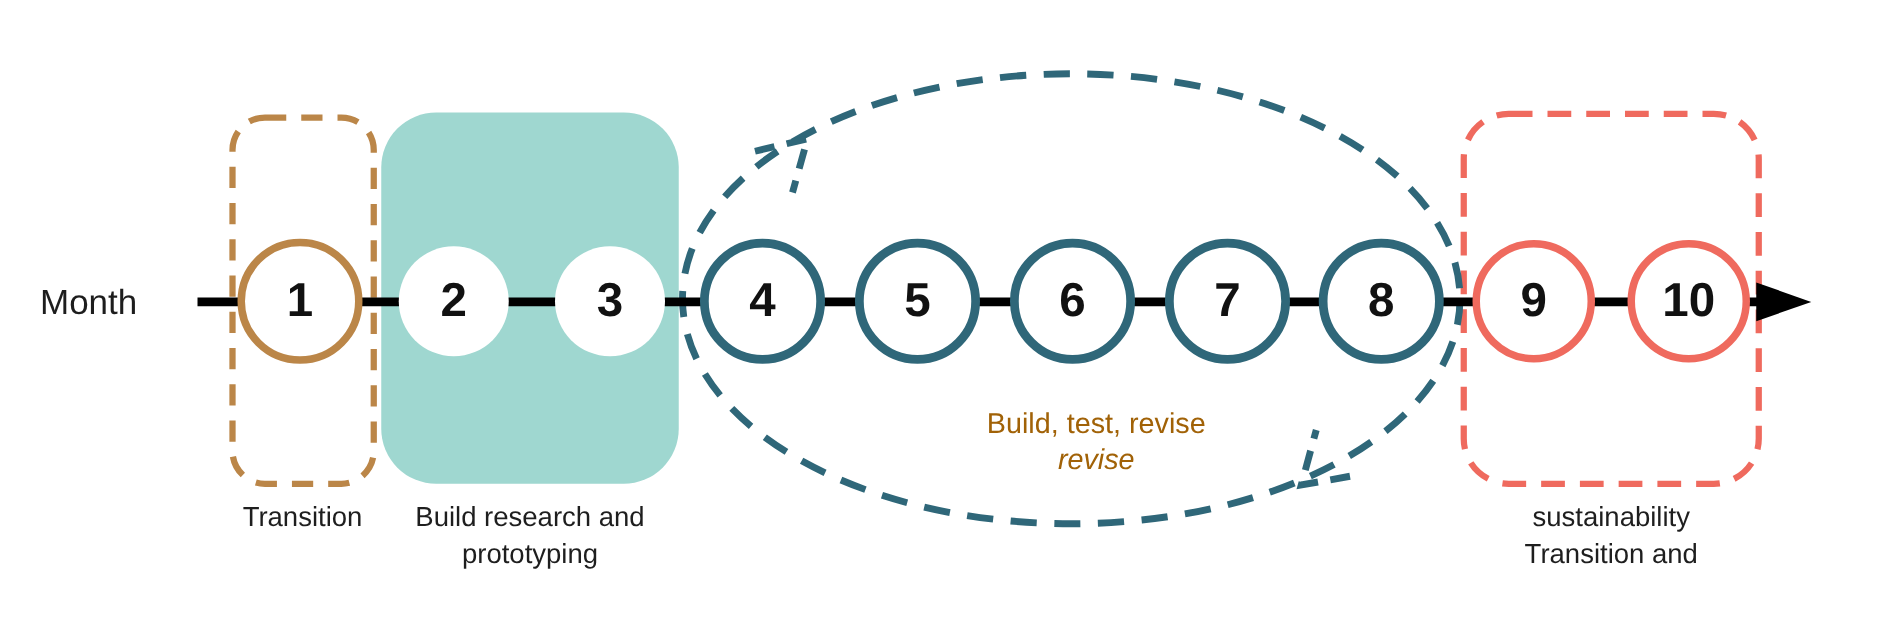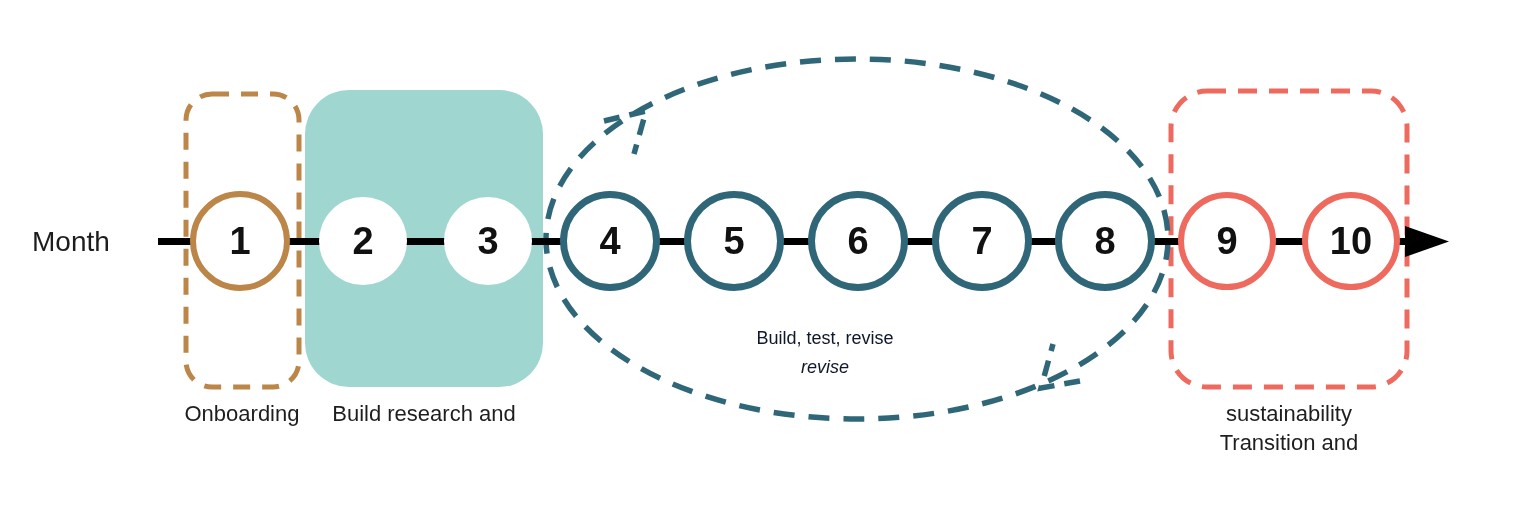--- a/index.html
+++ b/index.html
@@ -27,22 +27,22 @@
   .c-tan   {border:6px solid #BB8648;}
   .c-plain {border:none;}
   .c-teal  {border:7px solid #2F6779;}
   .c-coral {border:6px solid #EF6A5E;}
   .phase-label{
     position:absolute;
     text-align:center;
     font-size:22px;line-height:29px;color:#1e1e1e;
   }
   .loop-label{
-    position:absolute;left:705px;top:324px;width:240px;
-    text-align:center;font-size:18px;line-height:29px;color:#0f172a;
+    position:absolute;left:757px;top:324px;width:240px;
+    text-align:center;font-size:23px;line-height:29px;color:#a16207;
   }
   .loop-label .sub{font-style:italic;}
 </style>
 </head>
 <body>
 
 <div class="canvas">
 
   <svg class="bg-svg" width="1522" height="508" viewBox="0 0 1522 508">
 
@@ -66,24 +66,25 @@
   <div class="month-circle c-plain" style="left:319px;top:197px;width:88px;height:88px;">2</div>
   <div class="month-circle c-plain" style="left:444px;top:197px;width:88px;height:88px;">3</div>
   <div class="month-circle c-teal" style="left:560px;top:191px;width:100px;height:100px;">4</div>
   <div class="month-circle c-teal" style="left:684px;top:191px;width:100px;height:100px;">5</div>
   <div class="month-circle c-teal" style="left:808px;top:191px;width:100px;height:100px;">6</div>
   <div class="month-circle c-teal" style="left:932px;top:191px;width:100px;height:100px;">7</div>
   <div class="month-circle c-teal" style="left:1055px;top:191px;width:100px;height:100px;">8</div>
   <div class="month-circle c-coral" style="left:1178px;top:192px;width:98px;height:98px;">9</div>
   <div class="month-circle c-coral" style="left:1302px;top:192px;width:98px;height:98px;">10</div>
 
-  <div class="phase-label" style="left:142px;top:399px;width:200px;">Onboarding</div>
+  <div class="phase-label" style="left:142px;top:399px;width:200px;">Transition</div>
 
   <div class="phase-label" style="left:304px;top:399px;width:240px;">
     <div>Build research and</div>
+    <div>prototyping</div>
   </div>
 
   <div class="loop-label">
     <div>Build, test, revise</div>
     <div class="sub">revise</div>
   </div>
 
   <div class="phase-label" style="left:1169px;top:399px;width:240px;">
     <div>sustainability</div>
     <div>Transition and</div>

